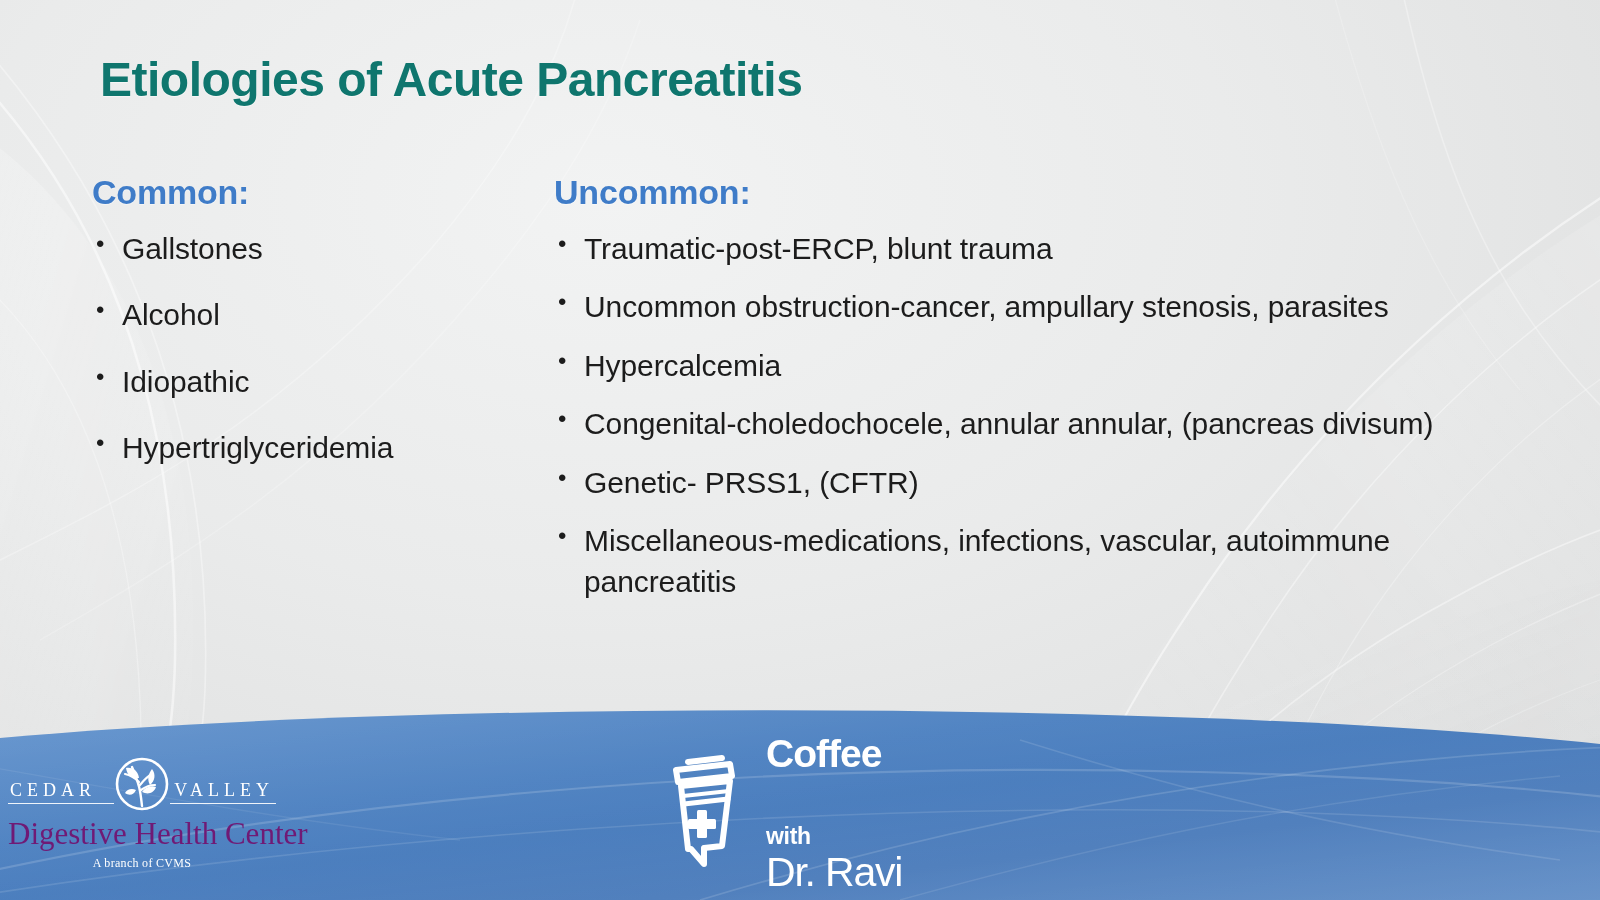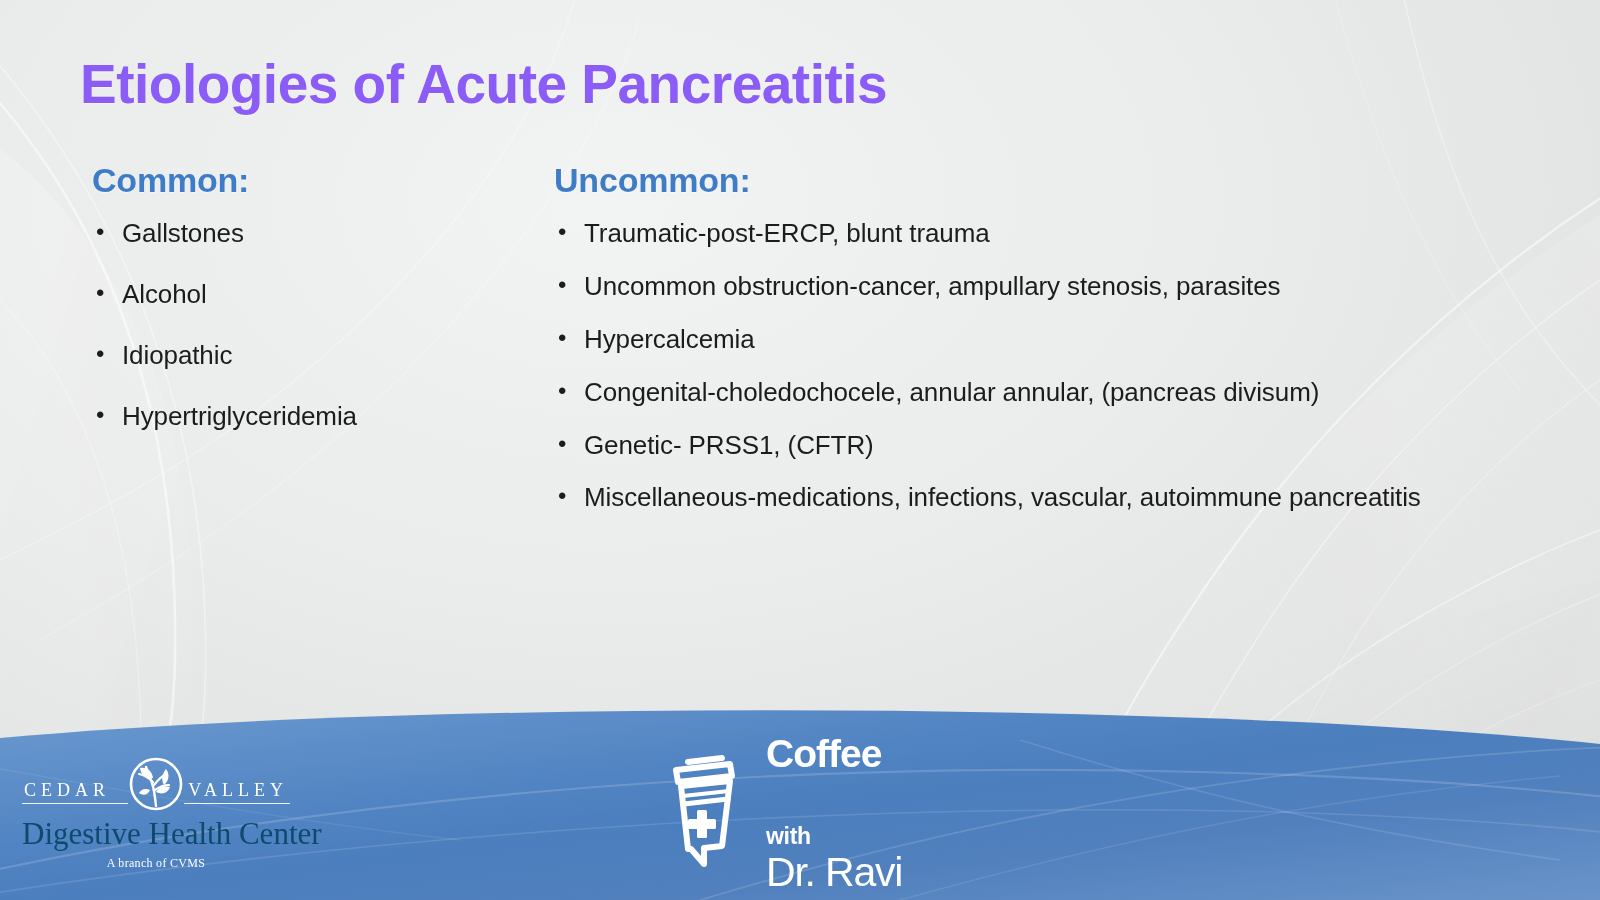--- a/index.html
+++ b/index.html
@@ -35,34 +35,34 @@
     position: absolute;
     left: 0;
     top: 0;
     width: 1600px;
     height: 900px;
   }
 
   
   .title {
     position: absolute;
-    left: 80px;
+    left: 100px;
     top: 52px;
-    font-size: 55px;
+    font-size: 48px;
     font-weight: 700;
     letter-spacing: -0.5px;
-    color: #8b5cf6;
+    color: #0f766e;
     text-shadow: 0 1px 1px rgba(255,255,255,0.55);
     white-space: nowrap;
   }
 
   
   .col {
     position: absolute;
-    top: 161px;
+    top: 173px;
   }
   .col-left  { left: 92px;  width: 450px; }
   .col-right { left: 554px; width: 990px; }
 
   .col-head {
     font-size: 34px;
     font-weight: 700;
     color: #3f7cc8;
     letter-spacing: -0.2px;
     margin: 0 0 16px 0;
@@ -71,39 +71,39 @@
 
   ul.bullets {
     list-style: none;
     margin: 0;
     padding: 0;
   }
   ul.bullets li {
     position: relative;
     padding-left: 30px;
     color: #1c1c1c;
-    font-size: 26px;
+    font-size: 30px;
     line-height: 1.38;
     margin-bottom: 17px;
     letter-spacing: -0.1px;
   }
   ul.bullets li::before {
     content: "\2022";
     position: absolute;
     left: 4px;
     top: -1px;
     font-size: 24px;
     color: #1c1c1c;
   }
   .col-left ul.bullets li { margin-bottom: 25px; }
 
   
   .cv-logo {
     position: absolute;
-    left: 22px;
+    left: 8px;
     top: 756px;
     width: 268px;
     text-align: center;
     color: #ffffff;
   }
   .cv-emblem-row {
     position: relative;
     height: 58px;
   }
   .cv-emblem {
@@ -130,21 +130,21 @@
     padding-bottom: 2px;
     width: 104px;
   }
   .cv-wm-part.left { text-align: left; padding-left: 2px; }
   .cv-wm-part.right { text-align: right; padding-right: 2px; }
   .cv-name {
     font-family: "Liberation Serif", serif;
     font-size: 31px;
     line-height: 1.05;
     margin-top: 4px;
-    color: #0c4a6e;
+    color: #701a75;
     white-space: nowrap;
   }
   .cv-sub {
     font-family: "Liberation Serif", serif;
     font-weight: normal;
     font-size: 12px;
     letter-spacing: 0.3px;
     margin-top: 5px;
     color: #ffffff;
   }

